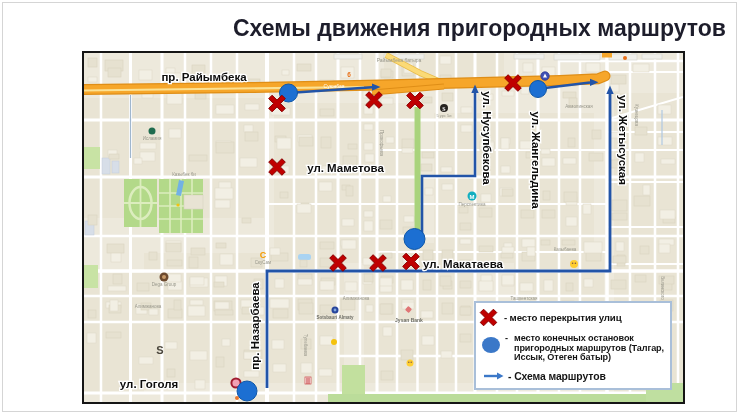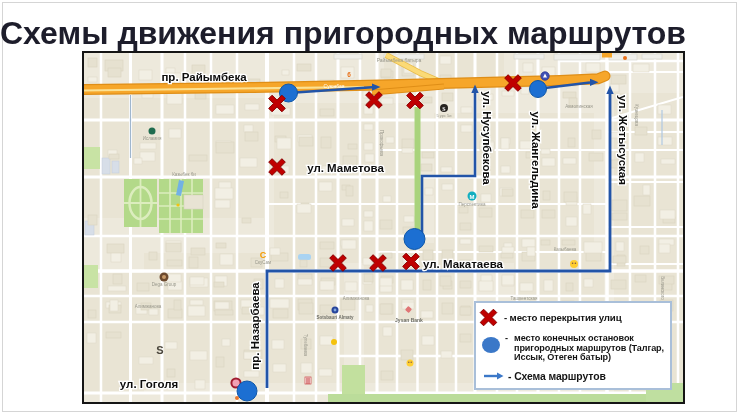--- a/index.html
+++ b/index.html
@@ -1,21 +1,21 @@
 <!DOCTYPE html>
 <html lang="ru"><head>
 <meta charset="utf-8">
 <title>Схемы движения пригородных маршрутов</title>
 <style>
   html,body{margin:0;padding:0}
   body{width:740px;height:417px;background:#FFFFFF;position:relative;overflow:hidden;
        font-family:"Liberation Sans",sans-serif}
   .frame{position:absolute;left:2px;top:2px;width:733px;height:408px;border:1px solid #D5D5D5}
-  .title{position:absolute;left:0;top:15px;width:726px;text-align:left;
-         font-size:32px;font-weight:bold;color:#1D1D2B;letter-spacing:0px}
+  .title{position:absolute;left:0;top:15px;width:726px;text-align:right;
+         font-size:23px;font-weight:bold;color:#1D1D2B;letter-spacing:0px}
   .map{position:absolute;left:82px;top:51px;width:603px;height:353px;
        border:2px solid #151515;box-sizing:border-box;background:#EDE9DC}
 </style>
 </head>
 <body>
 
 <div class="frame"></div>
 
 <div class="title">Схемы движения пригородных маршрутов</div>
 

